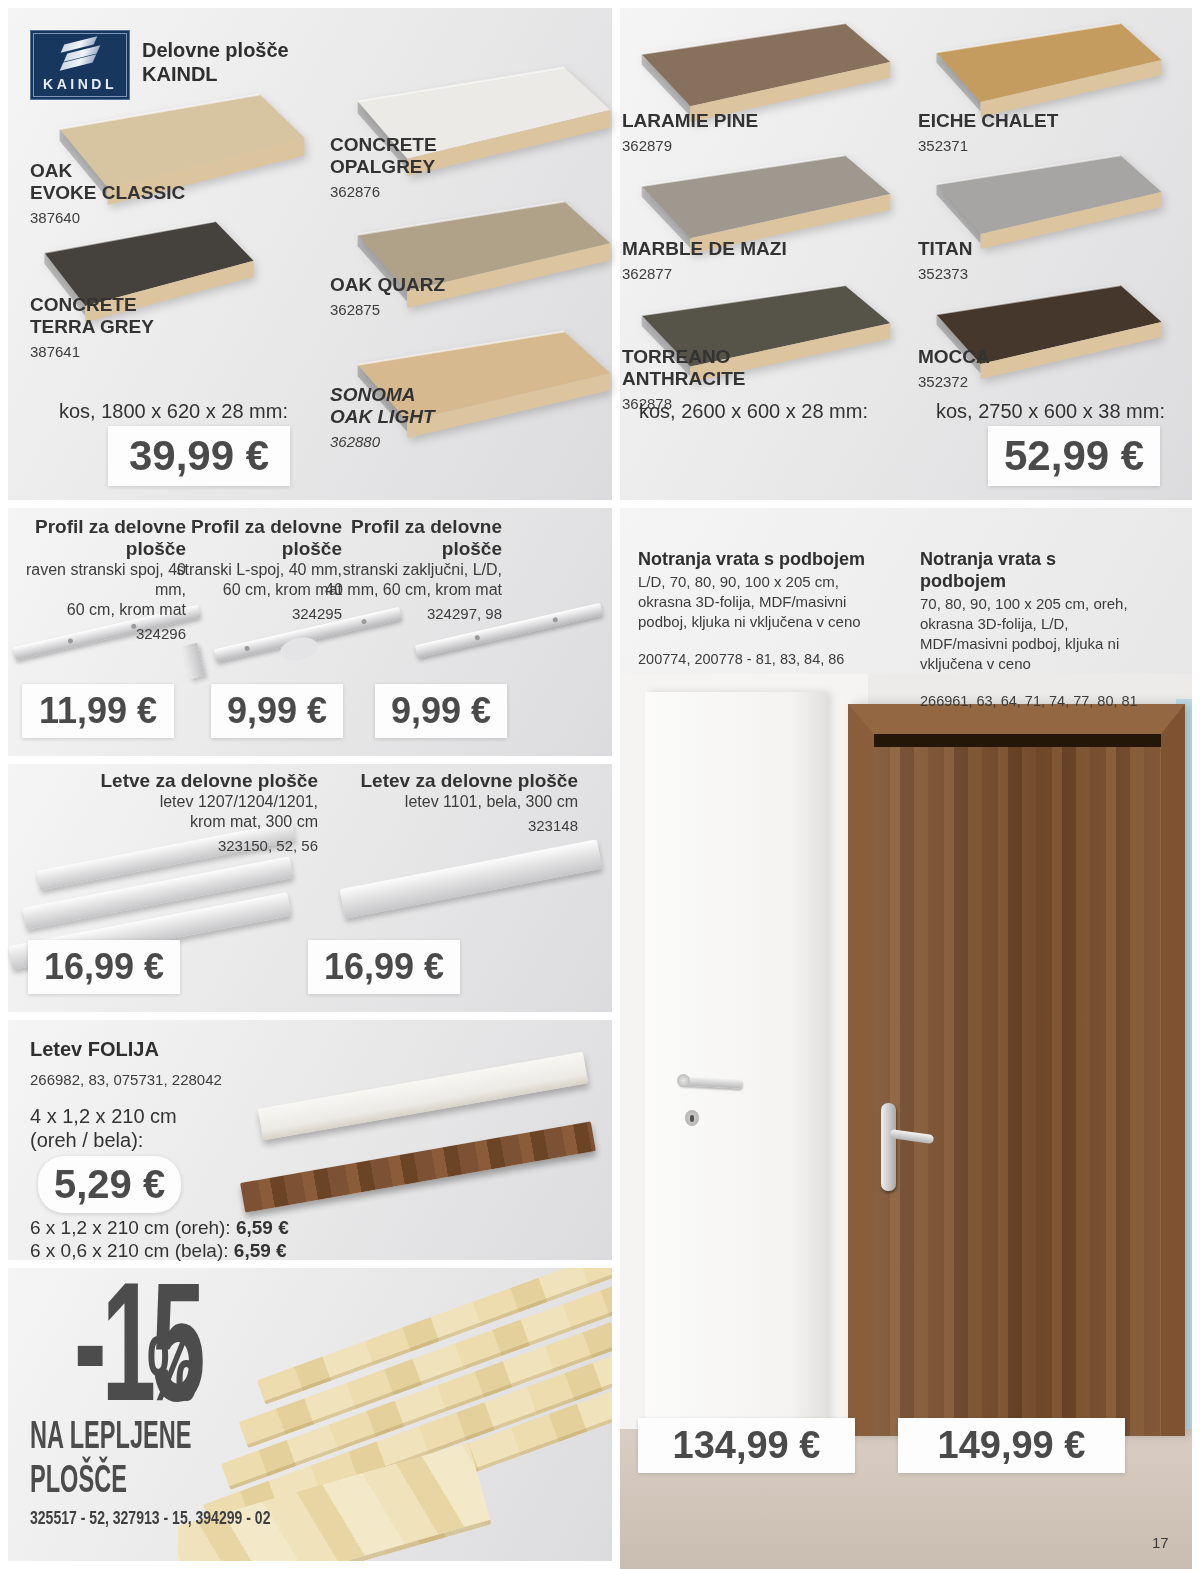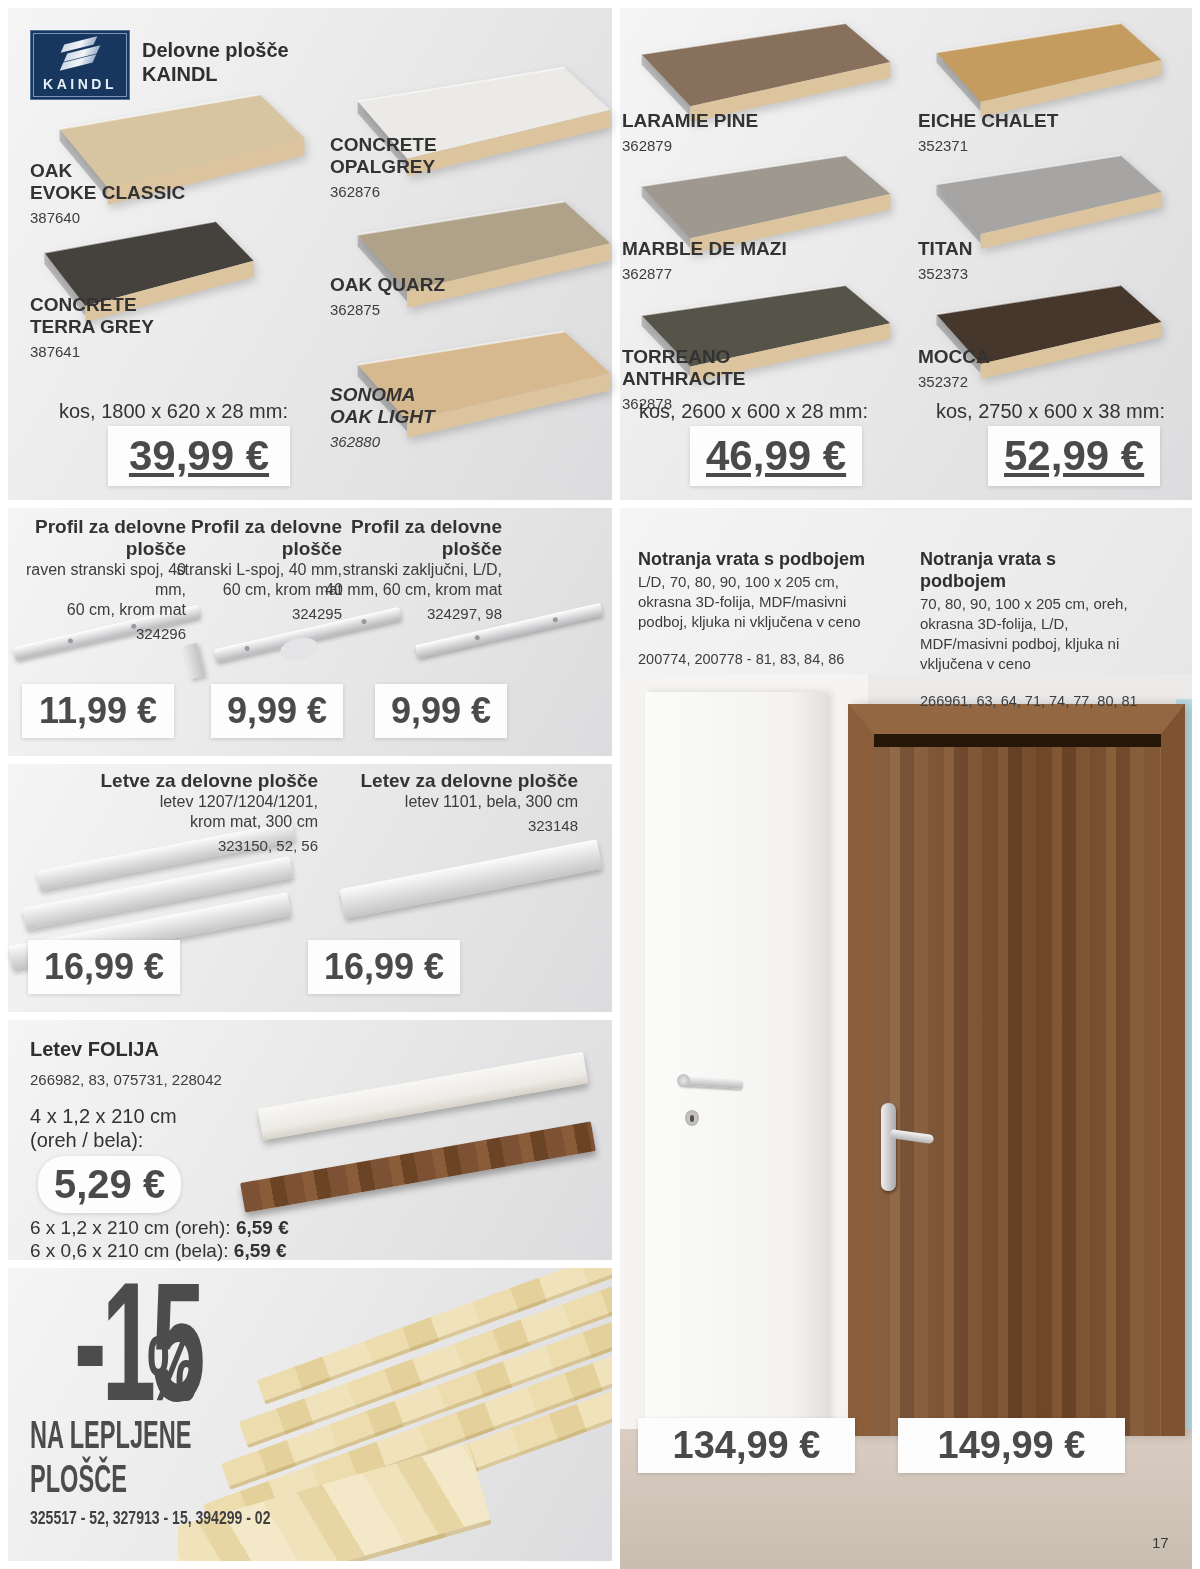--- a/index.html
+++ b/index.html
@@ -14,21 +14,21 @@
   .plabel{position:absolute;z-index:4;}
   .panel-svg{position:absolute;z-index:2;filter:drop-shadow(2px 4px 4px rgba(0,0,0,0.18));}
   .pg-top{fill:var(--decor,#ccc);}
   .pg-edge{fill:var(--edge,#dcc59e);}
   .pg-line{stroke:rgba(255,255,255,0.55);stroke-width:2.5;fill:none;}
   .pg-shade{fill:rgba(0,0,0,0.22);}
   .size-label{position:absolute;font-size:20px;color:#333;text-align:right;z-index:4;}
   .price-box{position:absolute;background:#fdfdfd;color:#4a4a4a;font-weight:bold;
              display:flex;align-items:center;justify-content:center;
              padding:6px 16px;box-shadow:0 1px 4px rgba(0,0,0,0.15);z-index:5;}
-  .price-xl{font-size:42px;text-decoration:underline;}
+  .price-xl{font-size:42px;}
   .price-md{font-size:36px;}
   .price-lg{font-size:38px;}
 
   
   .logo{position:absolute;left:22px;top:22px;width:100px;height:70px;background:#17375f;
         border:1px solid #55749c;box-shadow:inset 0 0 0 2px #17375f, inset 0 0 0 3px #7d96b8;
         display:flex;flex-direction:column;align-items:center;justify-content:flex-end;padding-bottom:7px;box-sizing:border-box;}
   .logo-layers{position:absolute;top:10px;left:50%;transform:translateX(-50%);width:44px;height:30px;}
   .logo-layers i{position:absolute;left:4px;width:34px;height:7px;display:block;
         background:linear-gradient(90deg,#cfd9e6,#f2f5f9 55%,#9fb2c9);
@@ -229,21 +229,20 @@
     <polygon class="pg-edge" points="60,118 298,56 298,78 60,140"></polygon>
       <polyline class="pg-line" points="2,45 244,2"></polyline>
   </svg>
   <div class="plabel" style="left:2px;top:338px;">
     <div class="pname">TORREANO</div>
     <div class="pname">ANTHRACITE</div>
     <div class="psku">362878</div>
   </div>
 
   <div class="size-label" style="left:10px;top:392px;width:238px;">kos, 2600 x 600 x 28 mm:</div>
-  <div class="price-box price-xl" style="left:70px;top:418px;min-width:140px;">46,99 €</div>
 
   <svg class="panel-svg" style="left: 315px; top: 14px; width: 228px; height: 95px; --decor: #c59c5f;" viewBox="0 0 300 140" preserveAspectRatio="none">
     <polygon class="pg-top" points="2,45 244,2 298,56 60,118"></polygon>
       <polygon class="pg-shade" points="2,45 60,118 60,132 2,60"></polygon>
     <polygon class="pg-edge" points="60,118 298,56 298,78 60,140"></polygon>
       <polyline class="pg-line" points="2,45 244,2"></polyline>
   </svg>
   <div class="plabel" style="left:298px;top:102px;">
     <div class="pname">EICHE CHALET</div>
     <div class="pname"></div>

